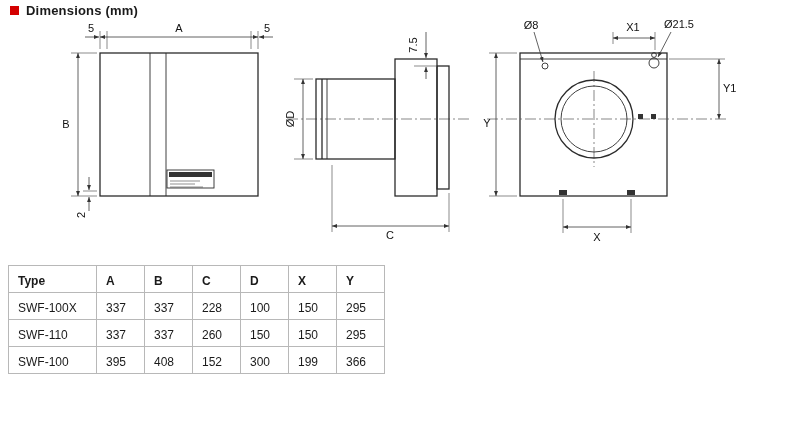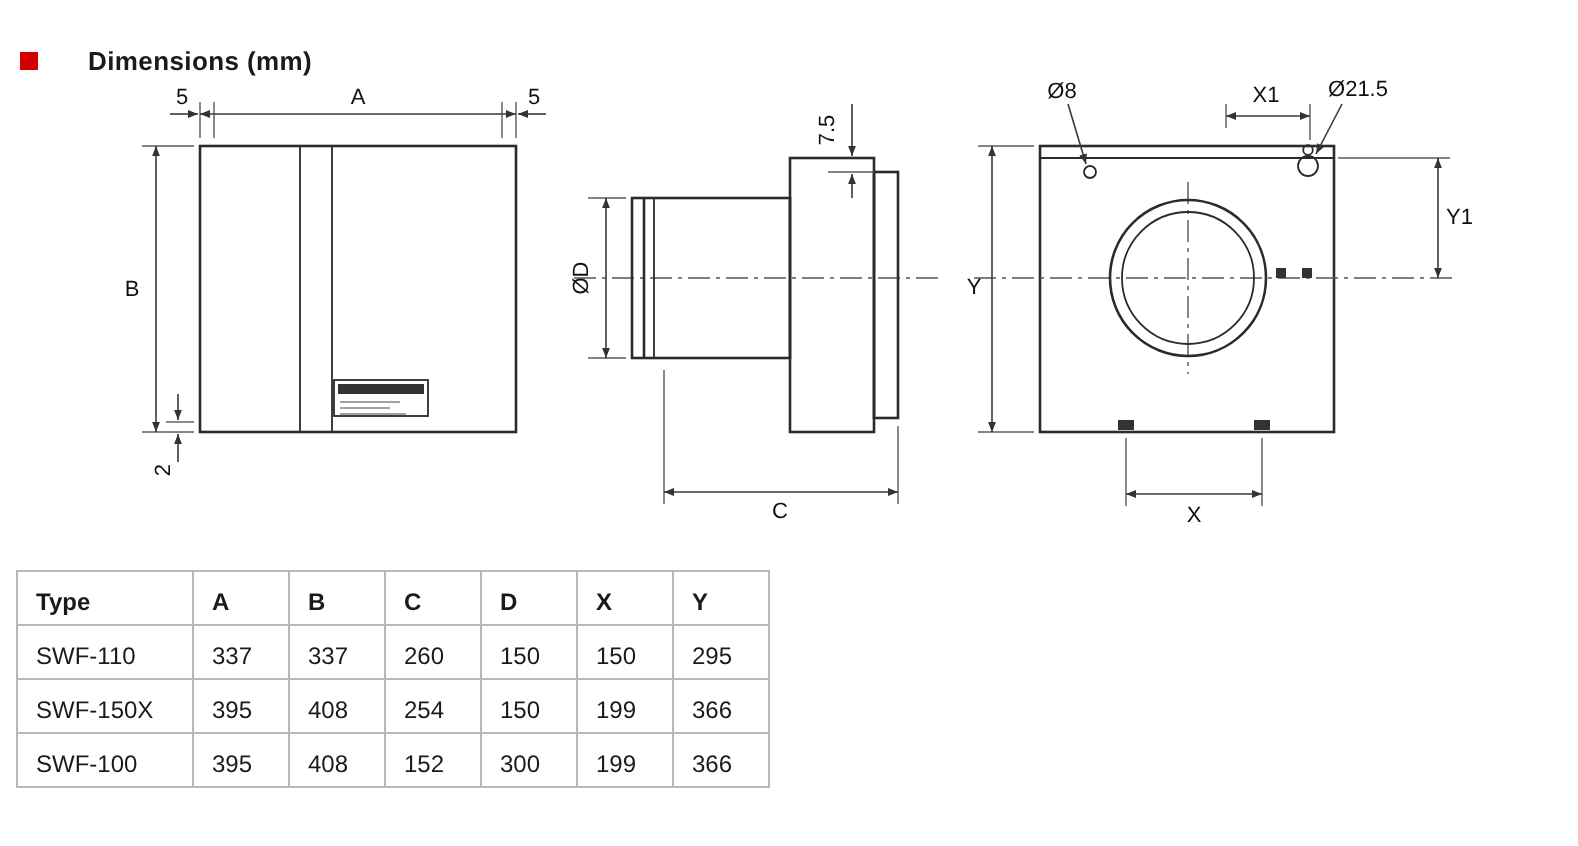--- a/index.html
+++ b/index.html
@@ -1,20 +1,20 @@
 <!DOCTYPE html>
 <html><head>
 <meta charset="utf-8">
 <style>
   html,body { margin:0; padding:0; }
   body {
     width:789px; height:423px; background:#ffffff; overflow:hidden;
     font-family:"Liberation Sans", sans-serif; color:#1a1a1a;
   }
-  .hdr { display:flex; align-items:center; gap:25px; padding:22px 0 1px 10px; height:16px; }
+  .hdr { display:flex; align-items:center; gap:7px; padding:2px 0 1px 10px; height:16px; }
   .bullet { width:9px; height:9px; flex:0 0 auto; }
   .title { font-size:13px; font-weight:bold; letter-spacing:.2px; }
 
   svg { display:block; }
   svg text { font-family:"Liberation Sans", sans-serif; font-size:11px; fill:#111; }
   .part   { fill:none; stroke:#2b2b2b; stroke-width:1.3; }
   .thin   { stroke-width:0.9; }
   .dim    { fill:none; stroke:#3a3a3a; stroke-width:0.8; }
   .ext    { fill:none; stroke:#5a5a5a; stroke-width:0.7; }
   .center { fill:none; stroke:#555; stroke-width:0.7; stroke-dasharray:11 3 2 3; }
@@ -166,36 +166,36 @@
       <th>A</th>
       <th>B</th>
       <th>C</th>
       <th>D</th>
       <th>X</th>
       <th>Y</th>
     </tr>
   </thead>
   <tbody>
     <tr>
+      <td>SWF-100X</td>
+      <td>337</td>
+      <td>337</td>
+      <td>228</td>
+      <td>100</td>
+      <td>150</td>
+      <td>295</td>
+    </tr>
+    <tr>
       <td>SWF-110</td>
       <td>337</td>
       <td>337</td>
       <td>260</td>
       <td>150</td>
       <td>150</td>
       <td>295</td>
-    </tr>
-    <tr>
-      <td>SWF-150X</td>
-      <td>395</td>
-      <td>408</td>
-      <td>254</td>
-      <td>150</td>
-      <td>199</td>
-      <td>366</td>
     </tr>
     <tr>
       <td>SWF-100</td>
       <td>395</td>
       <td>408</td>
       <td>152</td>
       <td>300</td>
       <td>199</td>
       <td>366</td>
     </tr>

